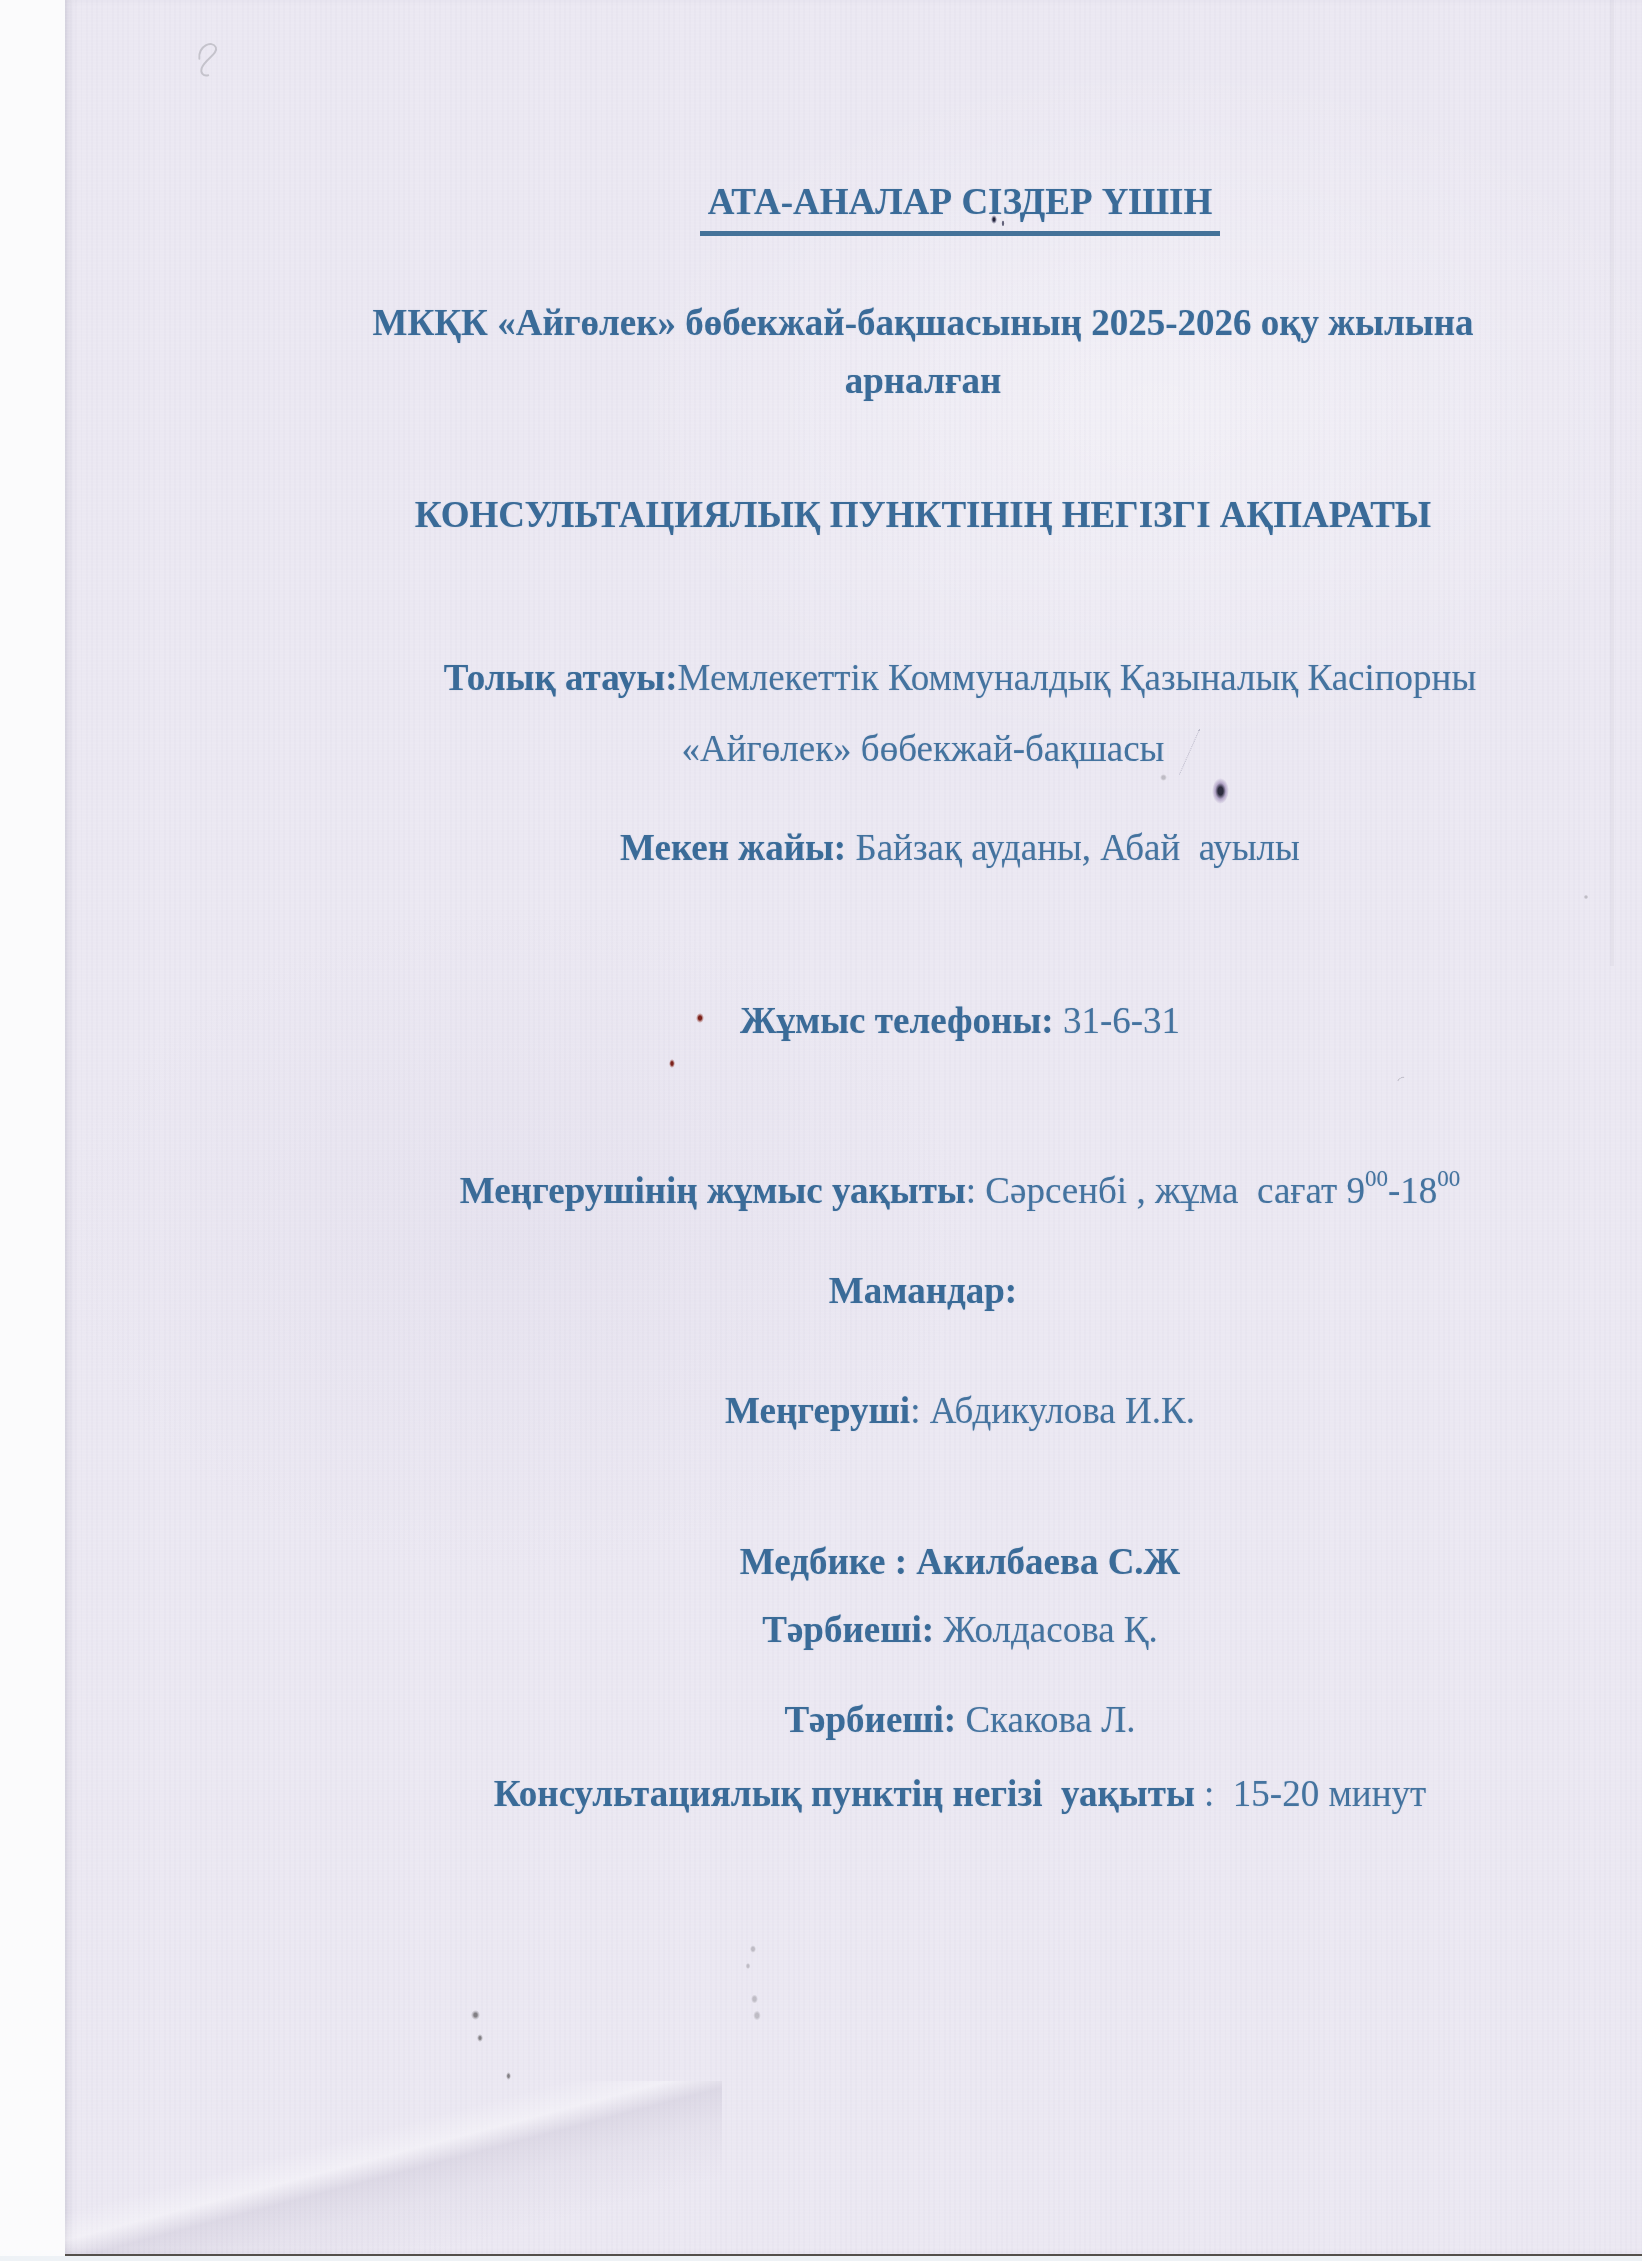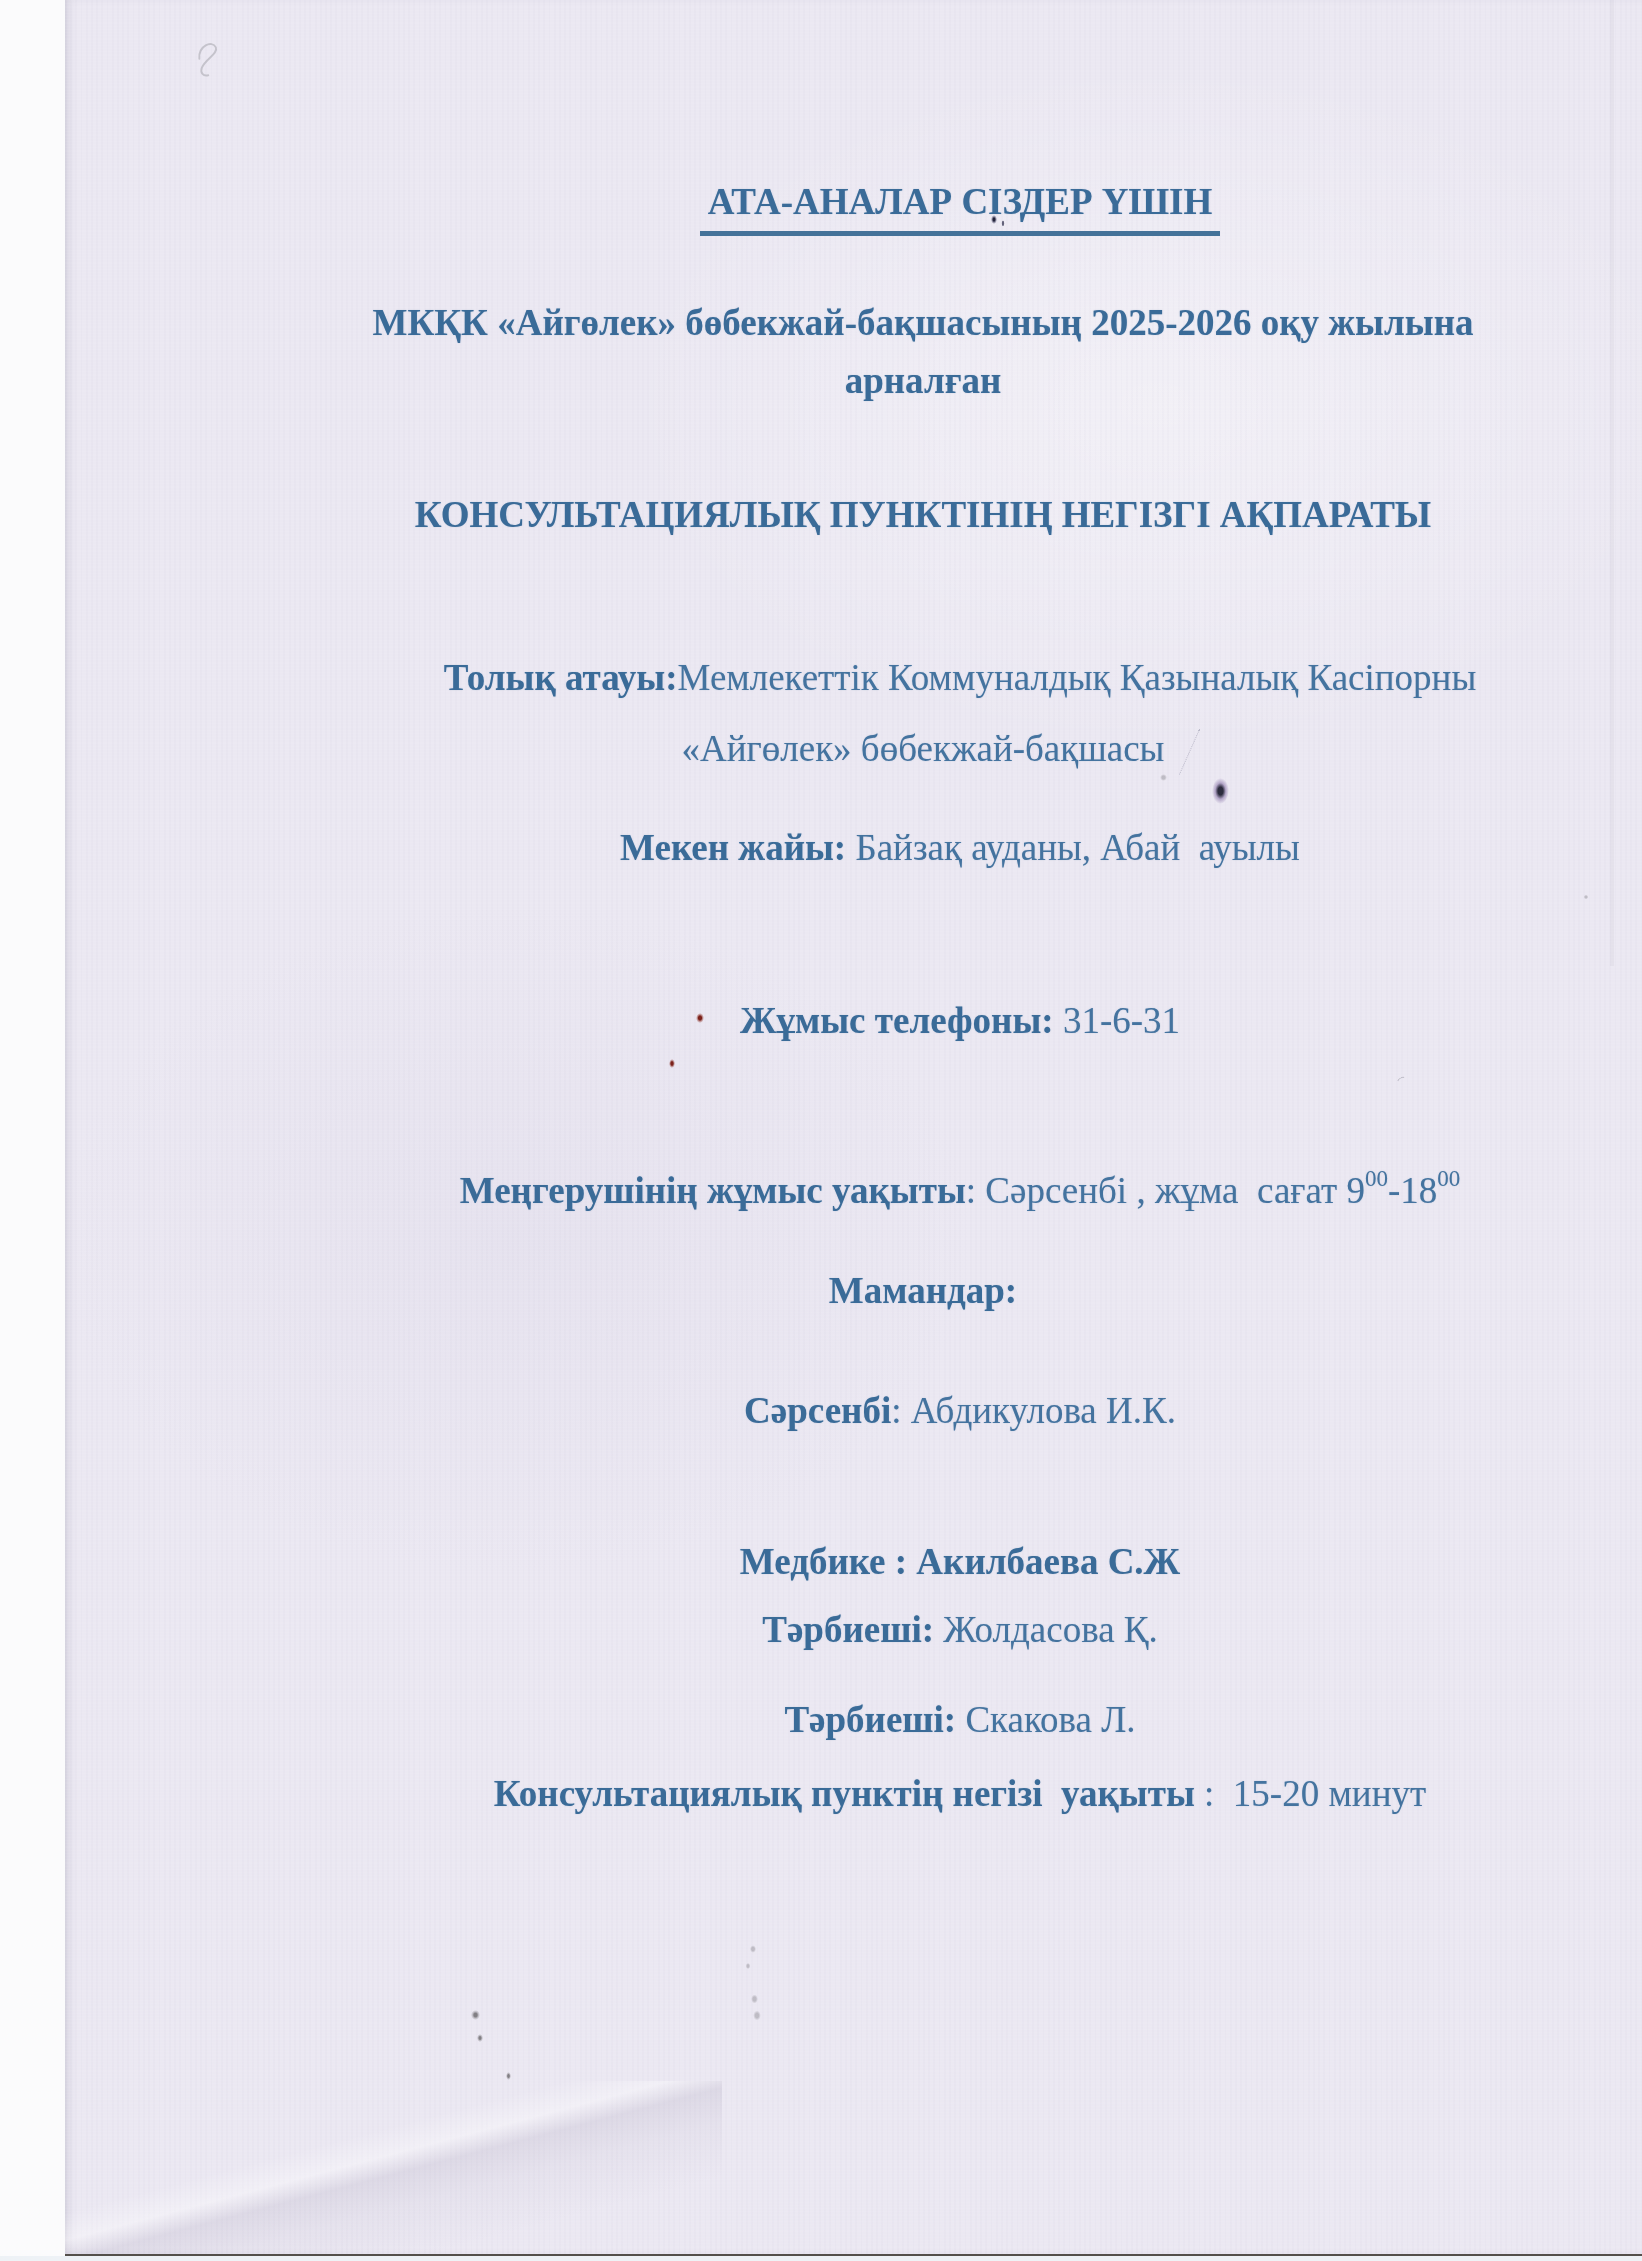--- a/index.html
+++ b/index.html
@@ -93,21 +93,21 @@
         <span class="b">Жұмыс телефоны:</span><span> 31-6-31</span>
       </div>
 
       <div class="line" style="top:1119px">
         <span class="b">Меңгерушінің жұмыс уақыты</span><span>: Сәрсенбі , жұма  сағат 9</span><span class="sup">00</span><span>-18</span><span class="sup">00</span>
       </div>
 
       <div class="line b" style="top:1271px">Мамандар:</div>
 
       <div class="line" style="top:1351px">
-        <span class="b">Сәрсенбі</span><span>: Абдикулова И.К.</span>
+        <span class="b">Меңгеруші</span><span>: Абдикулова И.К.</span>
       </div>
       <div class="line" style="top:1502px">
         <span class="b">Медбике :</span><span class="b"> Акилбаева С.Ж</span>
       </div>
       <div class="line" style="top:1660px">
         <span class="b">Тәрбиеші:</span><span> Скакова Л.</span>
       </div>
       <div class="line" style="top:1570px">
         <span class="b">Тәрбиеші:</span><span> Жолдасова Қ.</span>
       </div>

